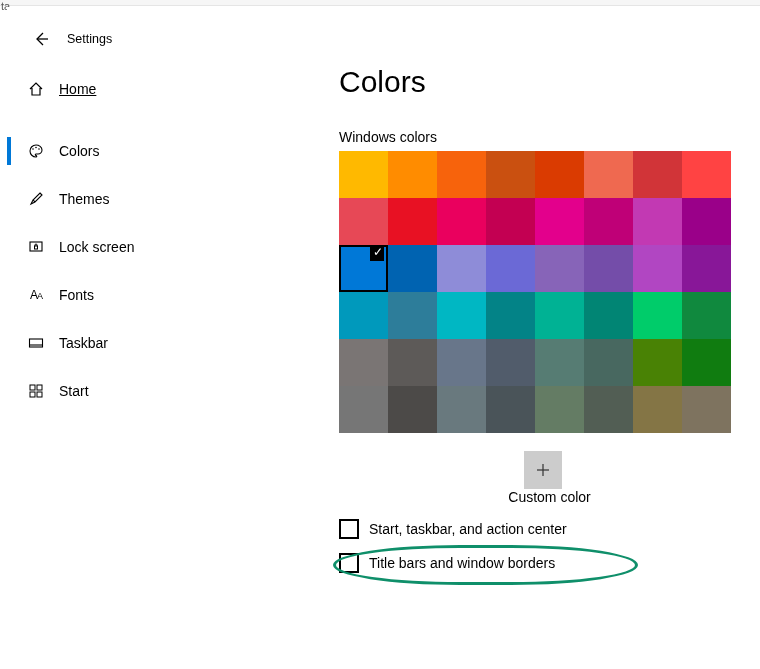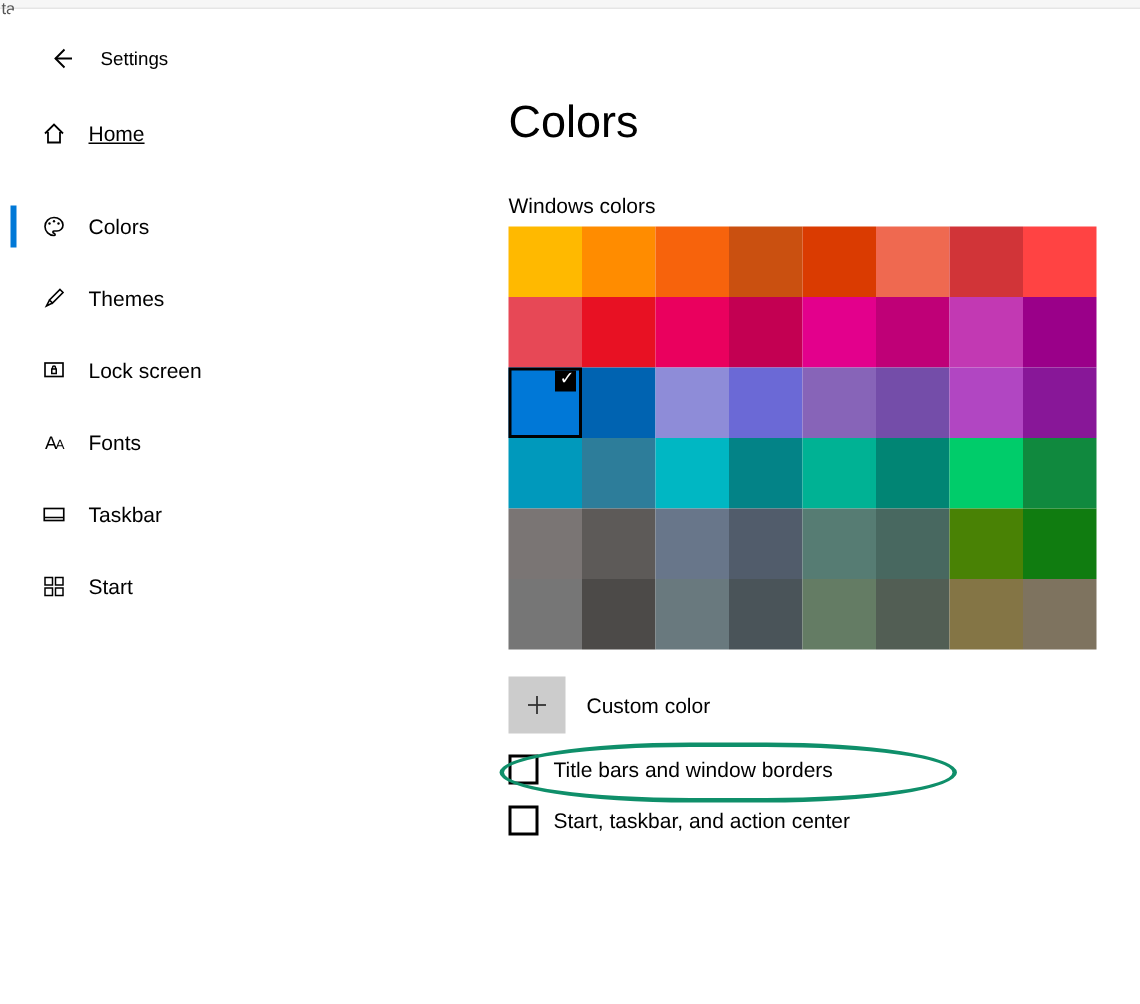--- a/index.html
+++ b/index.html
@@ -158,20 +158,21 @@
     position: absolute;
     right: 5px; top: 0px;
     color: #fff;
     font-size: 12px;
     z-index: 2;
   }
   .custom-row {
     display: flex;
     align-items: center;
     margin-top: 18px;
+    flex-direction: column;
   }
   .custom-btn {
     width: 38px; height: 38px;
     background: #ccc;
     display: flex; align-items: center; justify-content: center;
     cursor: pointer;
     font-size: 18px;
     color: #333;
   }
   .custom-lbl { margin-left: 14px; font-size: 14px; }
@@ -356,24 +357,24 @@
         <svg width="16" height="16" viewBox="0 0 16 16">
             <line x1="8" y1="2" x2="8" y2="14" stroke="#333" stroke-width="1.2"></line>
             <line x1="2" y1="8" x2="14" y2="8" stroke="#333" stroke-width="1.2"></line>
           </svg>
       </div>
       <span class="custom-lbl">Custom color</span>
     </div>
 
 
     <div class="check-row">
+      <div class="chk"></div>
+      <span class="chk-lbl">Start, taskbar, and action center</span>
+    </div>
+
+    <div class="check-row">
       <div class="hand-circle"></div>
       <div class="chk"></div>
       <span class="chk-lbl">Title bars and window borders</span>
     </div>
-
-    <div class="check-row">
-      <div class="chk"></div>
-      <span class="chk-lbl">Start, taskbar, and action center</span>
-    </div>
   </div>
 
 </div>
 
 </body></html>

